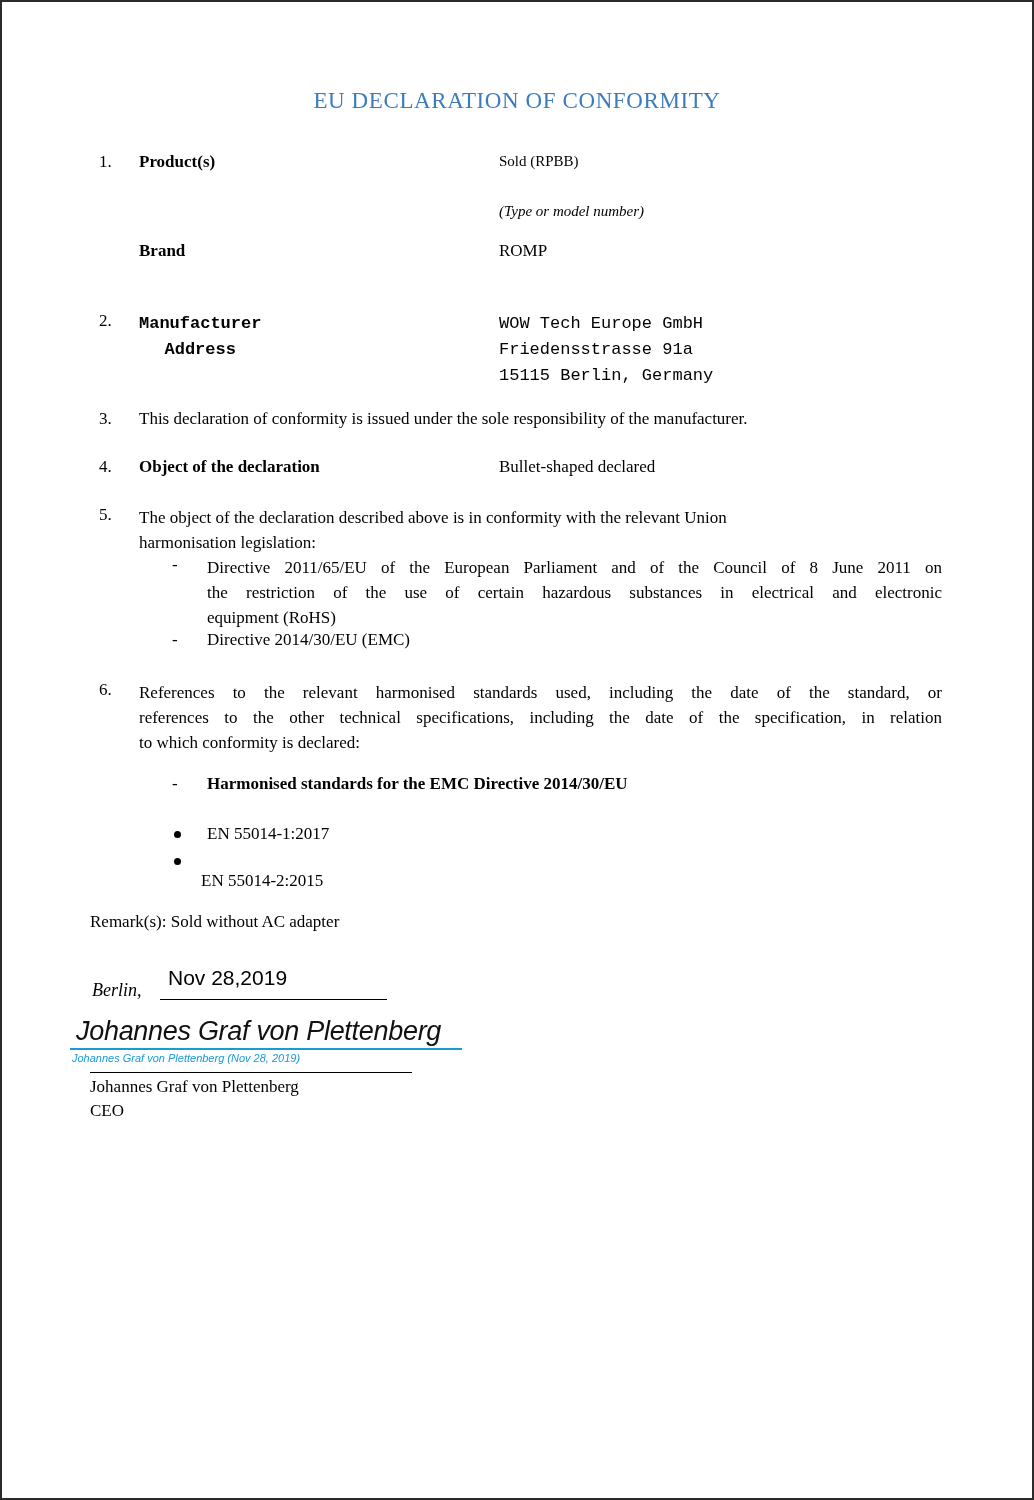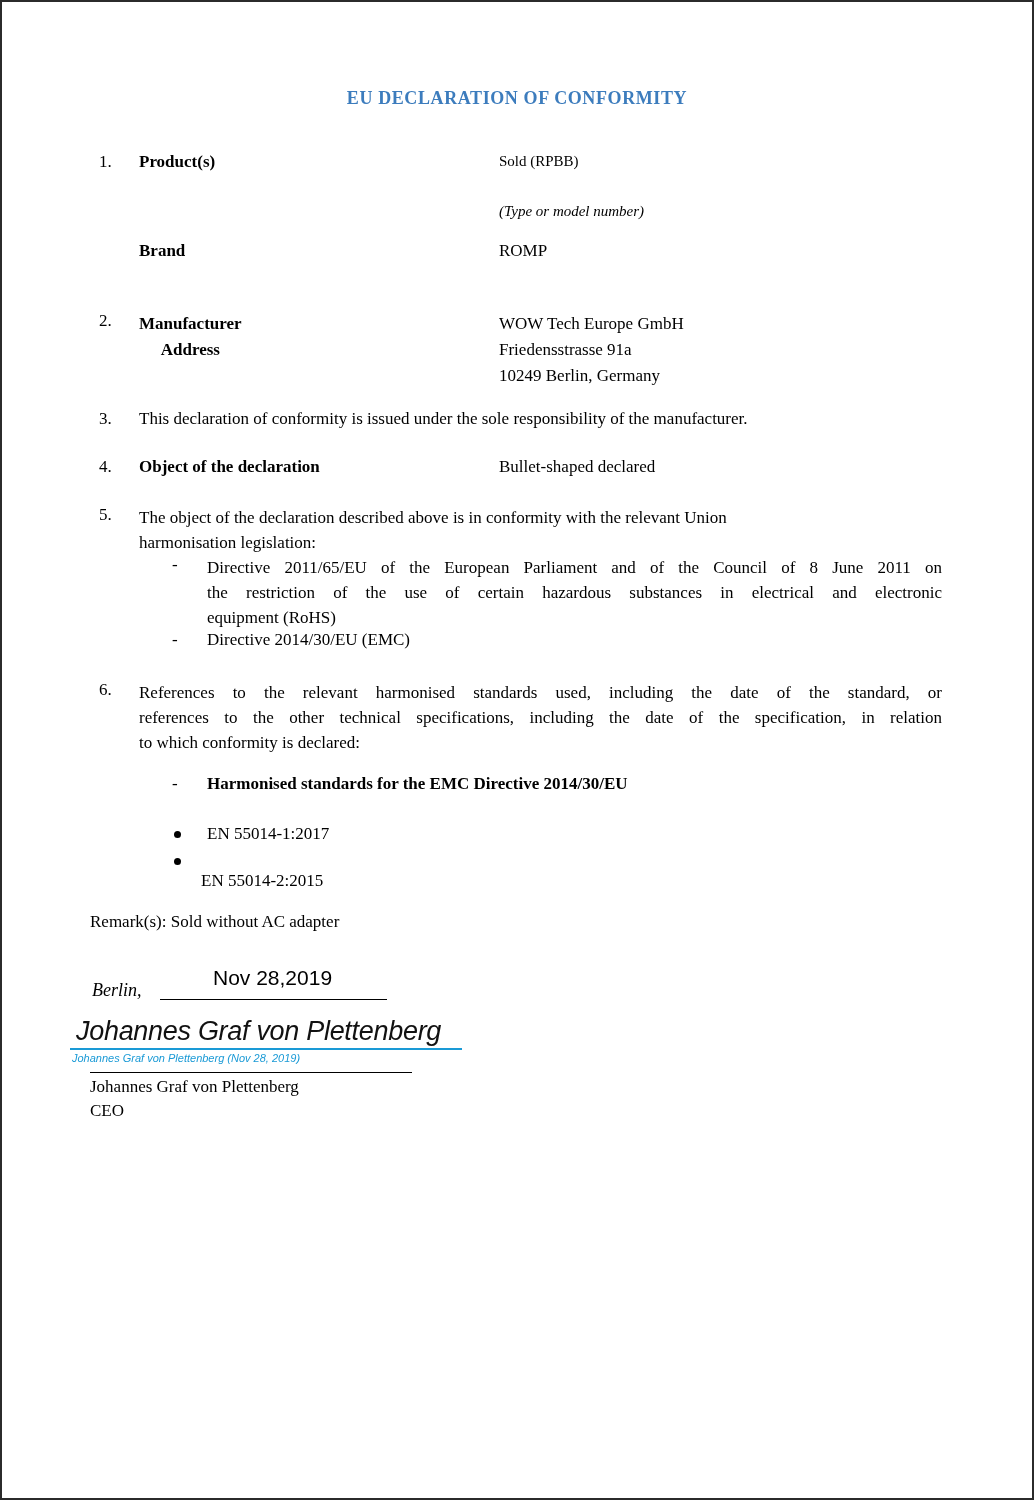--- a/index.html
+++ b/index.html
@@ -12,30 +12,30 @@
     box-sizing: border-box;
     font-family: "Liberation Serif", serif;
     font-size: 17px;
     color: #000000;
     overflow: hidden;
   }
   .abs { position: absolute; }
   .title {
     top: 86px; left: 0; width: 100%;
     text-align: center;
-    font-weight: bold;
-    font-size: 18px;
+    font-weight: normal;
+    font-size: 23px;
     letter-spacing: 0.6px;
     color: #3c7cbd;
   }
   .num { font-weight: normal; }
   .bold { font-weight: bold; text-align: center; }
   .italic { font-style: italic; }
   .small { font-size: 15px; }
-  .line26 { line-height: 26px; }
+  .line26 { line-height: 26px; font-family: Liberation Mono, monospace; }
   .line25 { line-height: 25px; }
   .stretch { text-align: justify; text-align-last: justify; }
   .hline { border-top: 1px solid #000; height: 0; }
   .sig-name {
     font-family: "Liberation Sans", sans-serif;
     font-style: italic;
     font-size: 27px;
     letter-spacing: -0.3px;
     color: #111111;
     white-space: nowrap;
@@ -76,21 +76,21 @@
   <div class="abs" style="top:239px;left:497px;">ROMP</div>
 
   <div class="abs num" style="top:309px;left:97px;">2.</div>
   <div class="abs bold line26" style="top:309px;left:137px;">
     <div>Manufacturer</div>
     <div>Address</div>
   </div>
   <div class="abs line26" style="top:309px;left:497px;">
     <div>WOW Tech Europe GmbH</div>
     <div>Friedensstrasse 91a</div>
-    <div>10249 Berlin, Germany</div>
+    <div>15115 Berlin, Germany</div>
   </div>
 
   <div class="abs num" style="top:407px;left:97px;">3.</div>
   <div class="abs nowrap" style="top:407px;left:137px;">This declaration of conformity is issued under the sole responsibility of the manufacturer.</div>
 
   <div class="abs num" style="top:455px;left:97px;">4.</div>
   <div class="abs bold" style="top:455px;left:137px;">Object of the declaration</div>
   <div class="abs" style="top:455px;left:497px;">Bullet-shaped declared</div>
 
   <div class="abs num" style="top:503px;left:97px;">5.</div>
@@ -117,21 +117,21 @@
   <div class="abs bold" style="top:772px;left:205px;">Harmonised standards for the EMC Directive 2014/30/EU</div>
 
   <span class="bullet-dot" style="top:829px;left:172px;"></span>
   <div class="abs" style="top:822px;left:205px;">EN 55014-1:2017</div>
   <span class="bullet-dot" style="top:856px;left:172px;"></span>
   <div class="abs" style="top:849px;left:199px;margin-top:20px;">EN 55014-2:2015</div>
 
   <div class="abs" style="top:910px;left:88px;">Remark(s): Sold without AC adapter</div>
 
   <div class="abs italic" style="top:978px;left:90px;font-size:18px;">Berlin,</div>
-  <div class="abs date-text" style="top:964px;left:166px;margin-left:45px;">Nov 28,2019</div>
+  <div class="abs date-text" style="top:964px;left:166px;">Nov 28,2019</div>
   <div class="abs hline" style="top:997px;left:158px;width:227px;"></div>
 
   <div class="abs sig-name" style="top:1014px;left:74px;">Johannes Graf von Plettenberg</div>
   <div class="abs sig-underline" style="top:1046px;left:68px;width:392px;"></div>
   <div class="abs sig-note" style="top:1050px;left:70px;">Johannes Graf von Plettenberg (Nov 28, 2019)</div>
 
   <div class="abs hline" style="top:1070px;left:88px;width:322px;"></div>
   <div class="abs" style="top:1075px;left:88px;">Johannes Graf von Plettenberg</div>
   <div class="abs" style="top:1099px;left:88px;">CEO</div>
 

